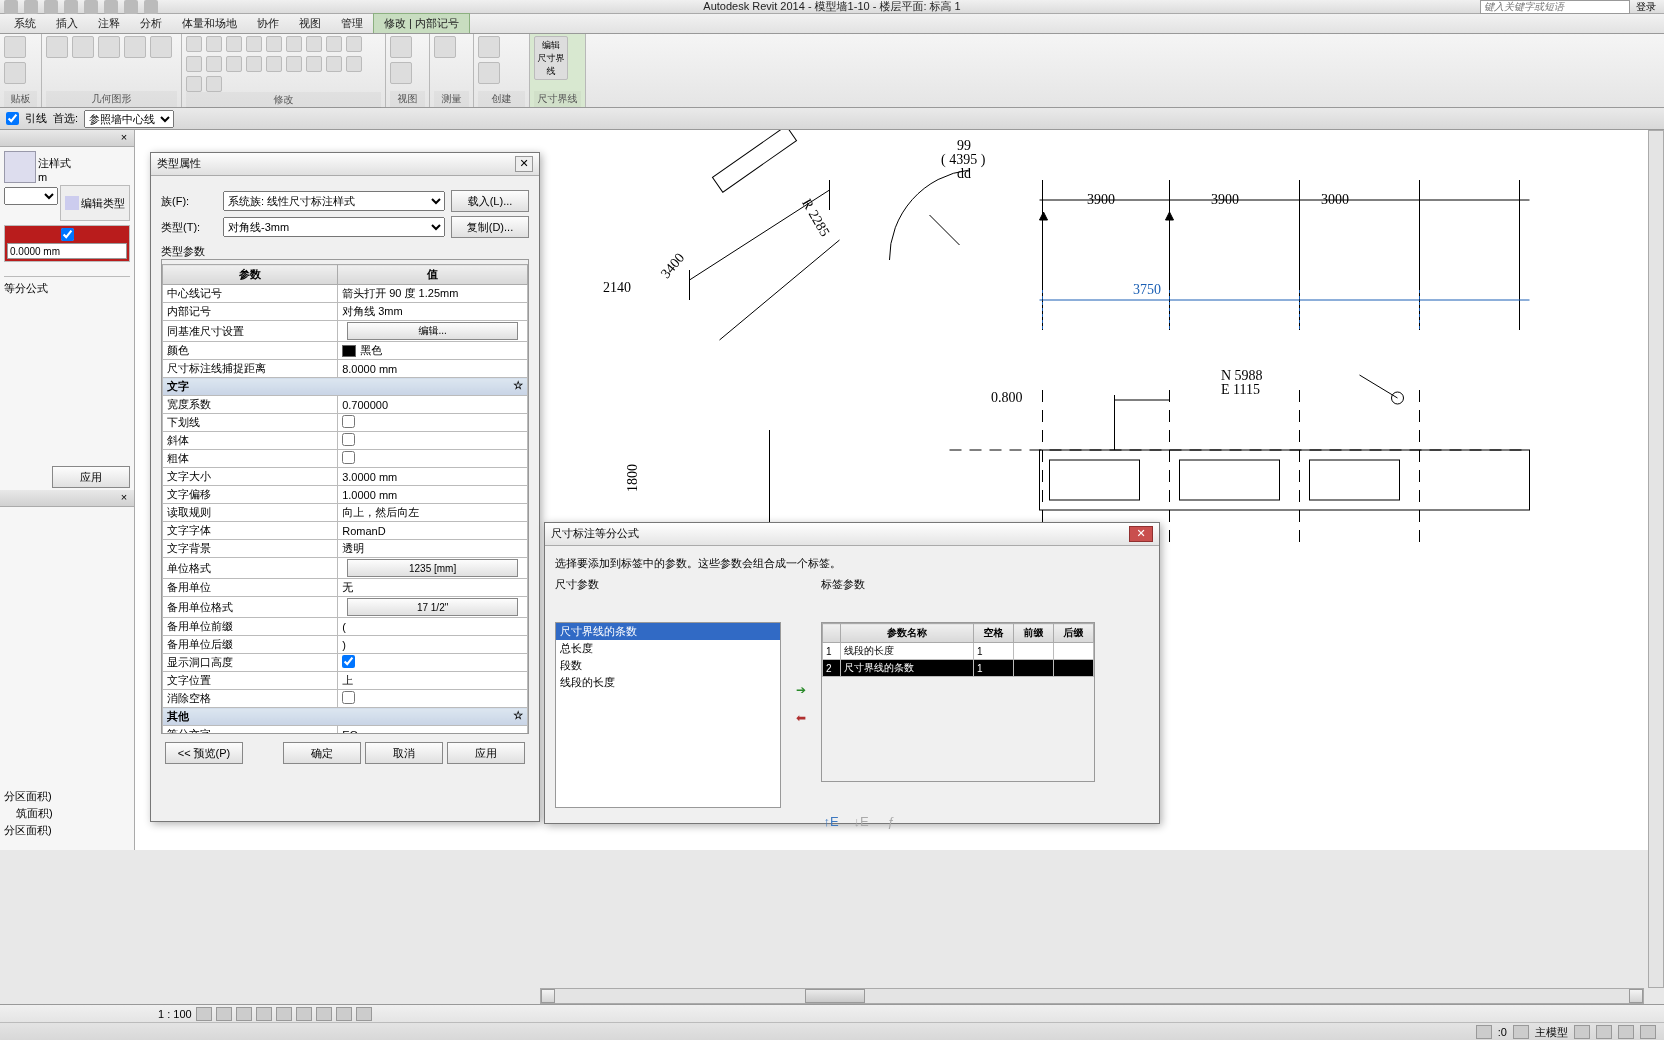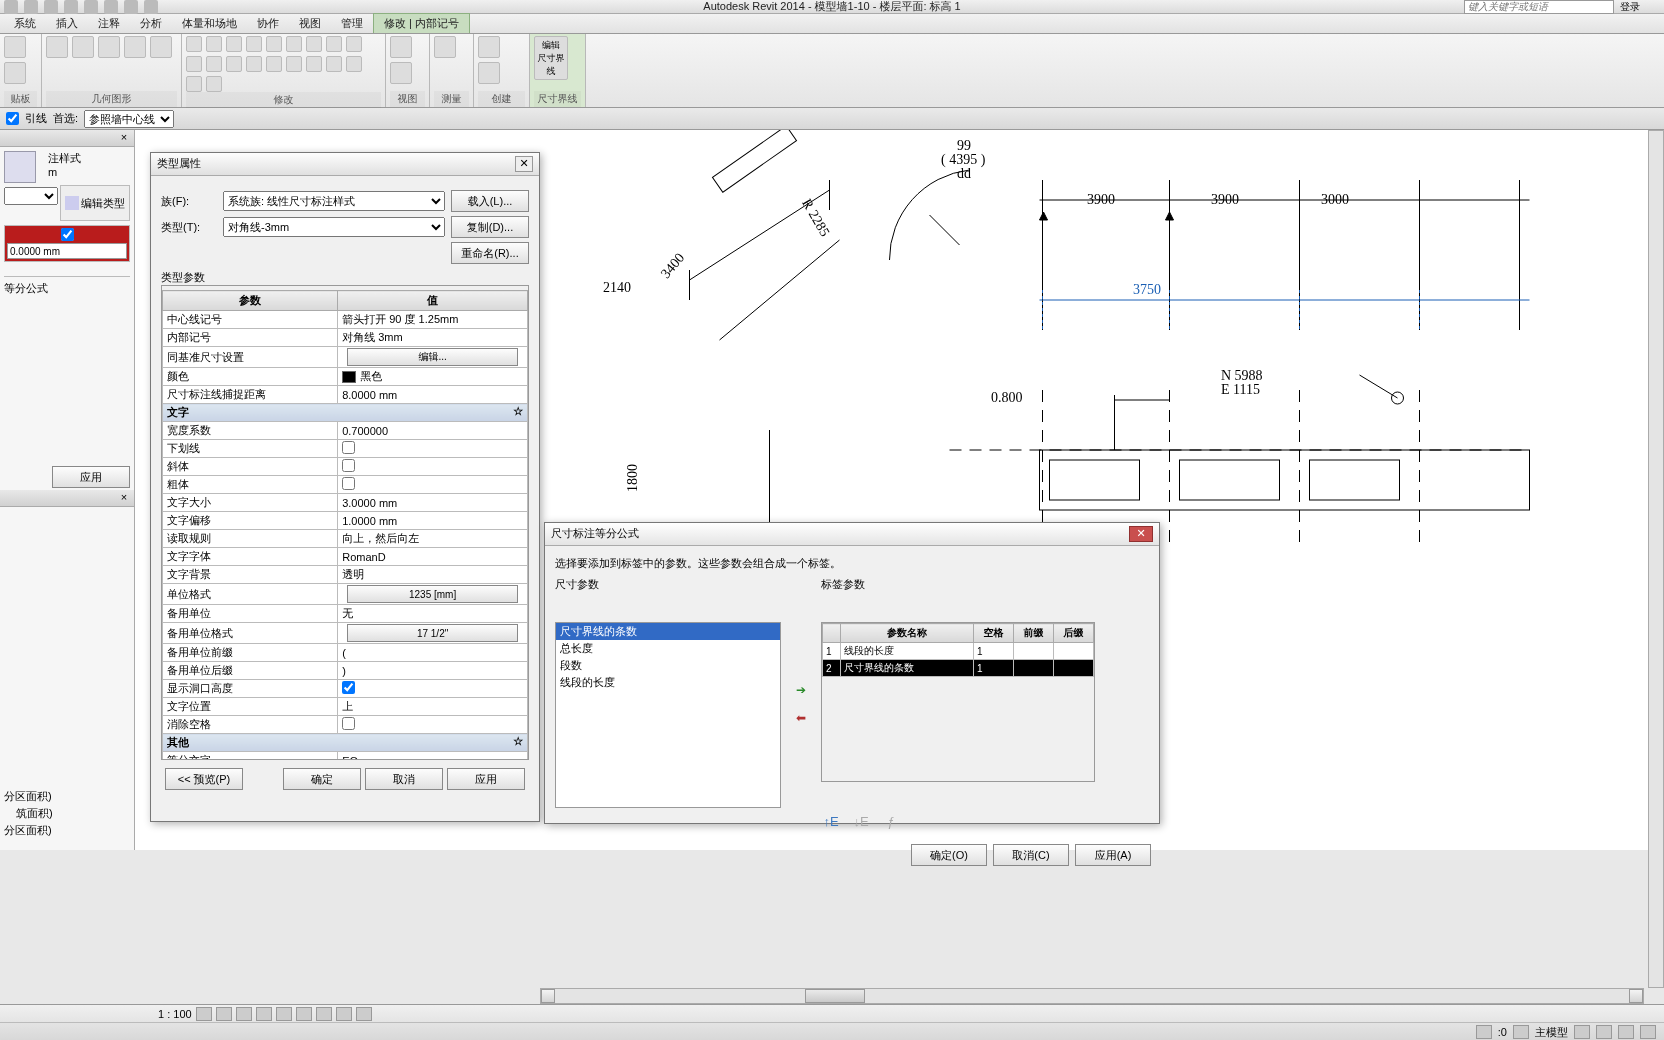--- a/index.html
+++ b/index.html
@@ -3,21 +3,21 @@
   <meta charset="utf-8">
   <style>
     * { margin: 0; padding: 0; box-sizing: border-box; font-family: "Microsoft YaHei", "SimSun", sans-serif; font-size: 11px; }
     body { background: #e8e8e8; width: 1664px; height: 1040px; overflow: hidden; position: relative; }
     
     
     .titlebar { height: 14px; background: linear-gradient(#f0f0f0,#dcdcdc); display: flex; align-items: center; padding: 0 4px; border-bottom: 1px solid #aaa; }
     .qat { display: flex; gap: 6px; }
     .qat-icon { width: 14px; height: 14px; background: #bbb; border-radius: 2px; }
     .title-center { position: absolute; left: 50%; transform: translateX(-50%); color: #222; }
-    .title-right { position: absolute; right: 24px; display: flex; gap: 6px; align-items: center; }
+    .title-right { position: absolute; right: 8px; display: flex; gap: 6px; align-items: center; }
     .searchbox { width: 150px; height: 14px; border: 1px solid #999; background: #fff; font-style: italic; color: #888; padding: 0 3px; font-size: 10px; }
     
     
     .ribbon-tabs { height: 20px; background: linear-gradient(#f2f2f2,#e2e2e2); display: flex; align-items: flex-end; padding-left: 4px; border-bottom: 1px solid #999; }
     .ribbon-tab { padding: 2px 10px; color: #222; cursor: pointer; }
     .ribbon-tab.active { background: #c8ddc0; border: 1px solid #8cb080; border-bottom: none; }
     
     
     .ribbon { height: 74px; background: linear-gradient(#f5f5f5,#e5e5e5); display: flex; border-bottom: 1px solid #999; }
     .ribbon-group { border-right: 1px solid #b8b8b8; display: flex; flex-direction: column; justify-content: space-between; padding: 2px 4px 0 4px; position: relative; }
@@ -226,21 +226,21 @@
 </div>
 
 <div class="main">
 
   <div class="left-panel">
     <div class="panel-header">
         <span></span>
         <span class="close-x">×</span>
       </div>
     <div class="panel-body">
-      <div style="display:flex;gap:12px;align-items:flex-start;margin-bottom:2px">
+      <div style="display:flex;gap:2px;align-items:flex-end;margin-bottom:2px">
         <div style="width:32px;height:32px;background:#dde;border:1px solid #99a"></div>
         <div style="flex:1">
           <div>注样式</div>
           <div>m</div>
         </div>
       </div>
       <div style="display:flex;gap:2px">
         <select style="flex:1"><option></option></select>
         <div class="edit-type-btn">
             <span style="width:14px;height:14px;background:#cce;display:inline-block"></span>
@@ -345,23 +345,20 @@
   <div class="dlg-body">
     <div class="dlg-row">
       <label>族(F):</label>
       <select><option>系统族: 线性尺寸标注样式</option></select>
       <button class="dlg-btn">载入(L)...</button>
     </div>
     <div class="dlg-row">
       <label>类型(T):</label>
       <select><option>对角线-3mm</option></select>
       <button class="dlg-btn">复制(D)...</button>
-    </div>
-    <div class="dlg-row" style="justify-content:flex-end">
-      <button class="dlg-btn">重命名(R)...</button>
     </div>
     <div class="param-label">类型参数</div>
     <div class="table-wrap">
       <table class="param-table">
         <tbody>
             <tr>
               <th style="width:48%">参数</th>
               <th>值</th>
             </tr>
         </tbody>
@@ -537,25 +534,20 @@
           </table>
         </div>
         <div class="eq-tools">
           <div class="eq-tool">↑E</div>
           <div class="eq-tool disabled">↓E</div>
           <div class="eq-tool disabled">ƒ</div>
         </div>
       </div>
     </div>
   </div>
-  <div class="eq-footer">
-    <button class="dlg-btn wide">确定(O)</button>
-    <button class="dlg-btn wide">取消(C)</button>
-    <button class="dlg-btn wide">应用(A)</button>
-  </div>
 </div>
 
 <div class="hscroll">
     <div class="scroll-btn"></div>
     <div class="scroll-thumb"></div>
     <div style="flex:1"></div>
     <div class="scroll-btn"></div>
   </div>
 <div class="vscroll"></div>
 

